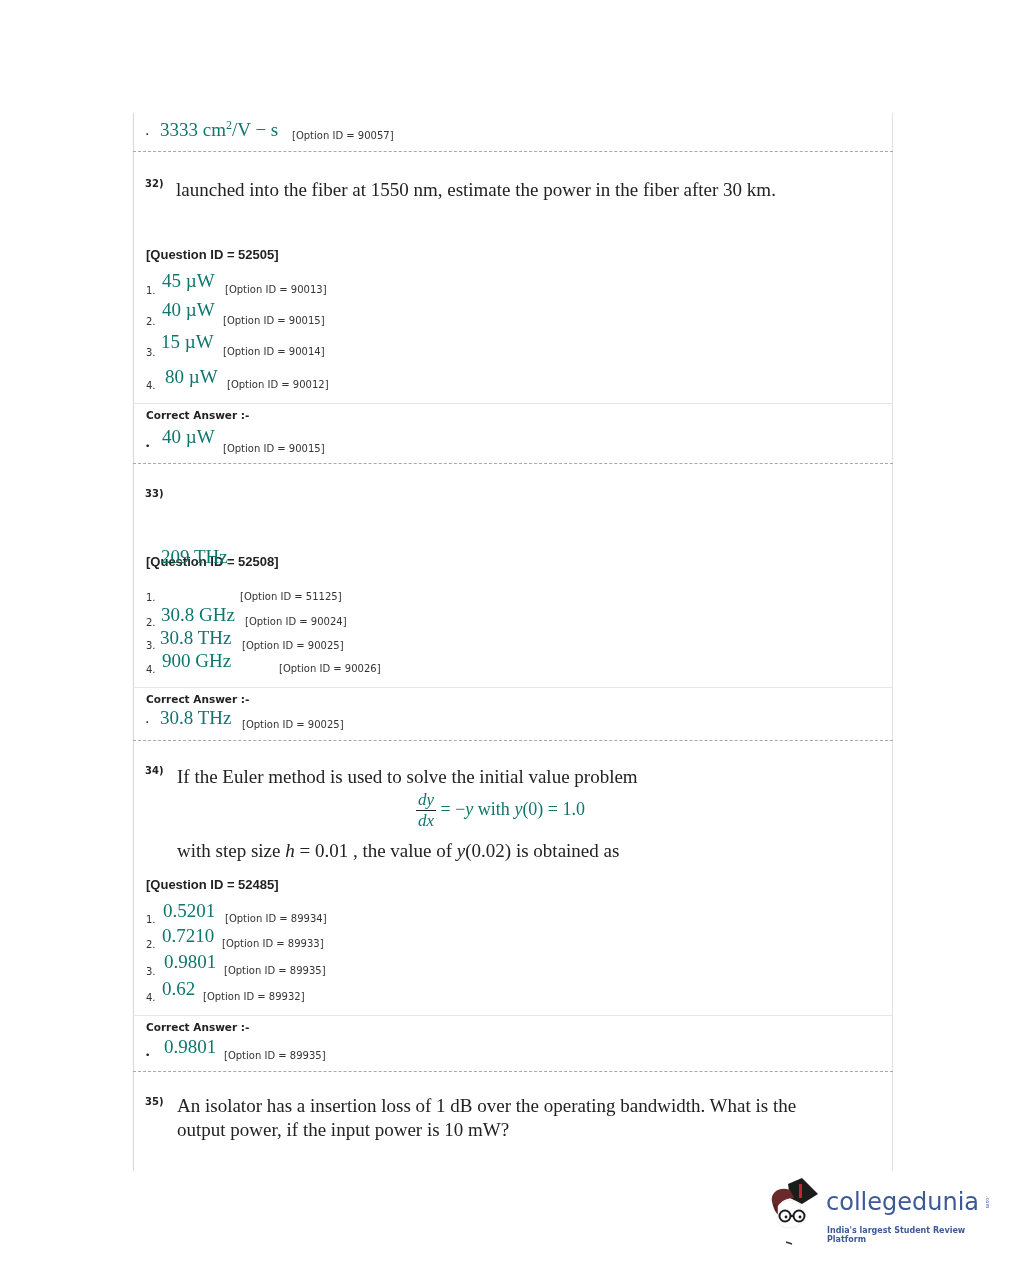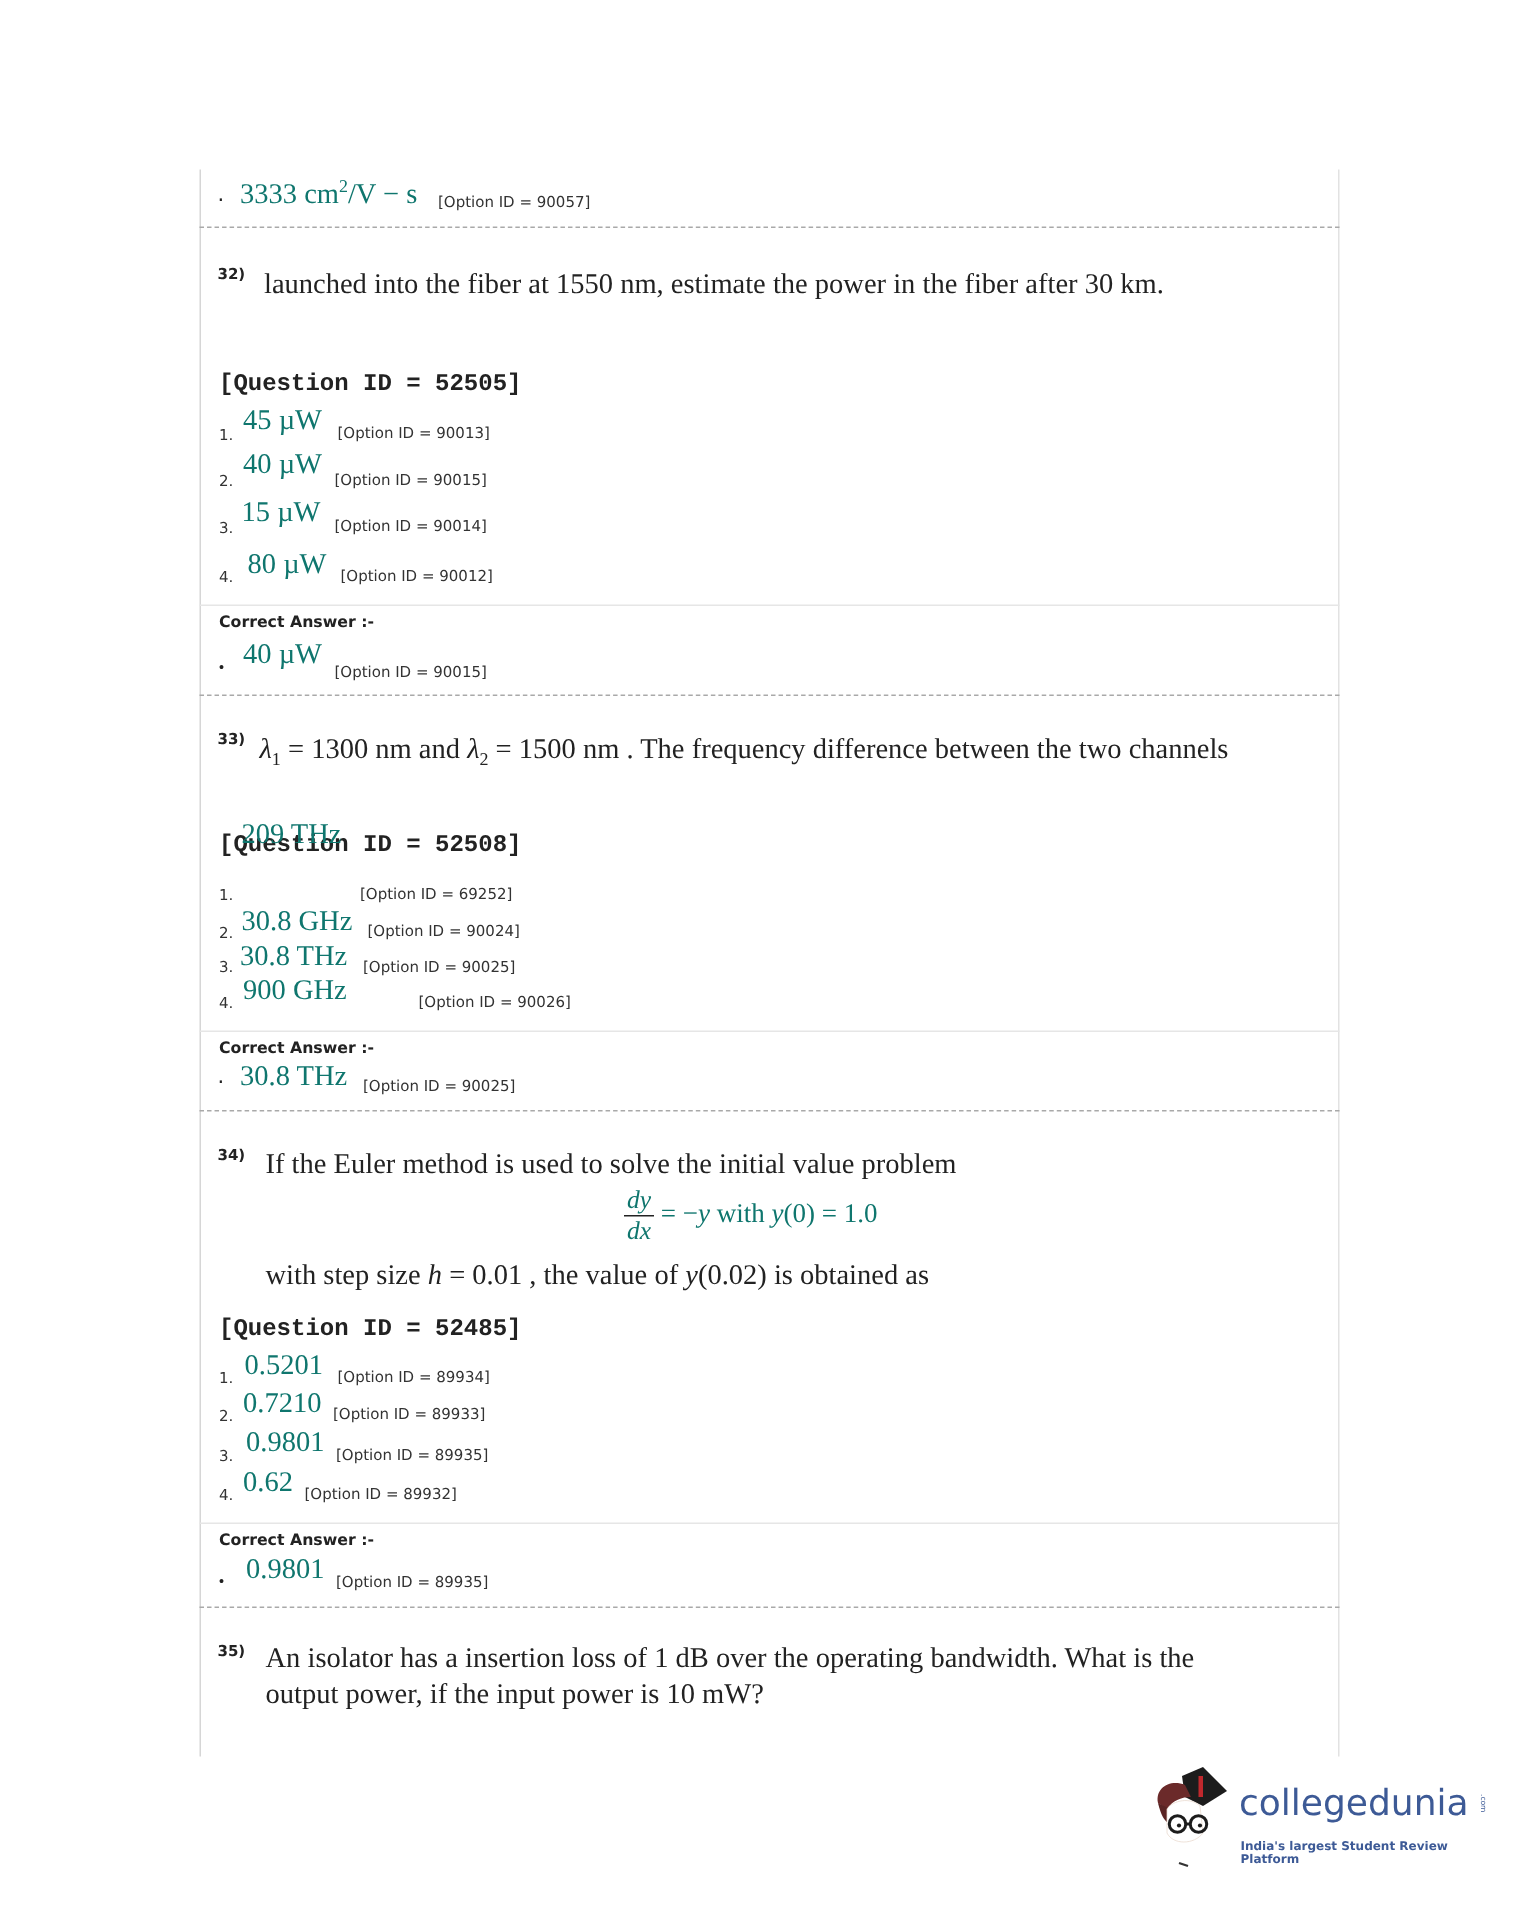--- a/index.html
+++ b/index.html
@@ -3,21 +3,21 @@
 <meta charset="utf-8">
 <style>
   html, body { margin: 0; padding: 0; background: #ffffff; }
   body { width: 1025px; height: 1284px; position: relative; overflow: hidden; color: #1a1a1a; }
   .vline-left { position: absolute; left: 133px; top: 113px; width: 1px; height: 1058px; background: #d6d6d6; }
   .vline-right { position: absolute; left: 892px; top: 113px; width: 1px; height: 1058px; background: #e2e2e2; }
   .abs { position: absolute; white-space: nowrap; }
   .serif { font-family: "Liberation Serif", serif; }
   .qtext { font-family: "Liberation Serif", serif; font-size: 19px; line-height: 26px; color: #222; white-space: normal; }
   .qnum { font-family: "DejaVu Sans", sans-serif; font-size: 10px; font-weight: bold; color: #222; }
-  .qid { font-family: Liberation Mono, monospace; font-size: 16px; font-weight: bold; color: #222; }
+  .qid { font-family: Liberation Sans, sans-serif; font-size: 13px; font-weight: bold; color: #222; }
   .optnum { font-family: "DejaVu Sans", sans-serif; font-size: 10px; color: #333; }
   .optval { font-family: "Liberation Serif", serif; font-size: 19px; color: #0f766e; }
   .optid { font-family: "DejaVu Sans", sans-serif; font-size: 10px; color: #333; }
   .ca-label { font-family: "DejaVu Sans", sans-serif; font-size: 10.5px; font-weight: bold; color: #222; }
   .bullet { font-family: "DejaVu Sans", sans-serif; font-size: 14px; color: #222; }
   .dash { position: absolute; left: 133px; width: 760px; height: 0; border-top: 1px dashed #a9a9a9; }
   .solid { position: absolute; left: 133px; width: 760px; height: 0; border-top: 1px solid #e6e6e6; }
   .sup { font-size: 12px; vertical-align: super; line-height: 0; }
   .sub { font-size: 12px; vertical-align: sub; line-height: 0; }
   .it { font-style: italic; }
@@ -71,28 +71,27 @@
   <span class="abs ca-label" style="left:146px;top:409px;">Correct Answer :-</span>
   <span class="abs bullet" style="left:145px;top:441px;font-size:9px;">•</span>
   <span class="abs optval" style="left:162px;top:426px;">40 µW</span>
   <span class="abs optid" style="left:223px;top:443px;">[Option ID = 90015]</span>
 </div>
 <div class="dash" style="top:463px;"></div>
 
 <div>
   <span class="abs qnum" style="left:145px;top:488px;">33)</span>
   <div class="abs qtext" style="left:173px;top:487px;width:670px;">
-    <div><span class="it">λ</span><span class="sub">1</span><span> = 1300 nm and </span><span class="it">λ</span><span class="sub">2</span><span> = 1500 nm . The frequency difference between the two channels</span></div>
   </div>
   <span class="abs qid" style="left:146px;top:554px;">[Question ID = 52508]</span>
 
   <div>
     <span class="abs optnum" style="left:146px;top:592px;">1.</span>
     <span class="abs optval" style="left:161px;top:546px;text-align:right;">209 THz</span>
-    <span class="abs optid" style="left:240px;top:591px;">[Option ID = 69252]</span>
+    <span class="abs optid" style="left:240px;top:591px;">[Option ID = 51125]</span>
 
     <span class="abs optnum" style="left:146px;top:617px;">2.</span>
     <span class="abs optval" style="left:161px;top:604px;">30.8 GHz</span>
     <span class="abs optid" style="left:245px;top:616px;">[Option ID = 90024]</span>
 
     <span class="abs optnum" style="left:146px;top:640px;">3.</span>
     <span class="abs optval" style="left:160px;top:627px;">30.8 THz</span>
     <span class="abs optid" style="left:242px;top:640px;">[Option ID = 90025]</span>
 
     <span class="abs optnum" style="left:146px;top:664px;">4.</span>

